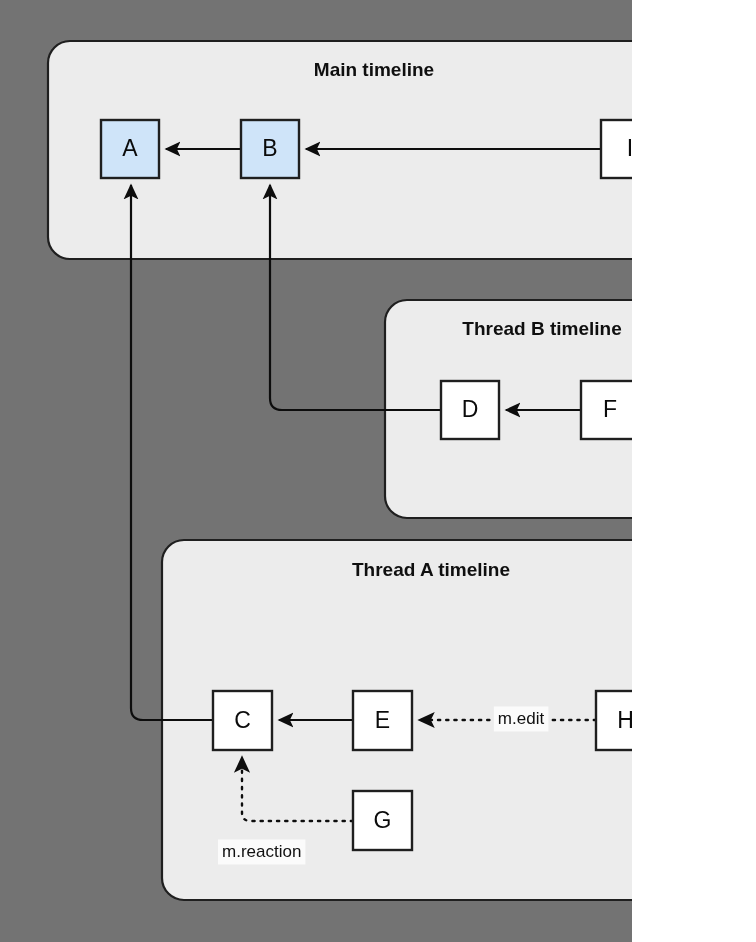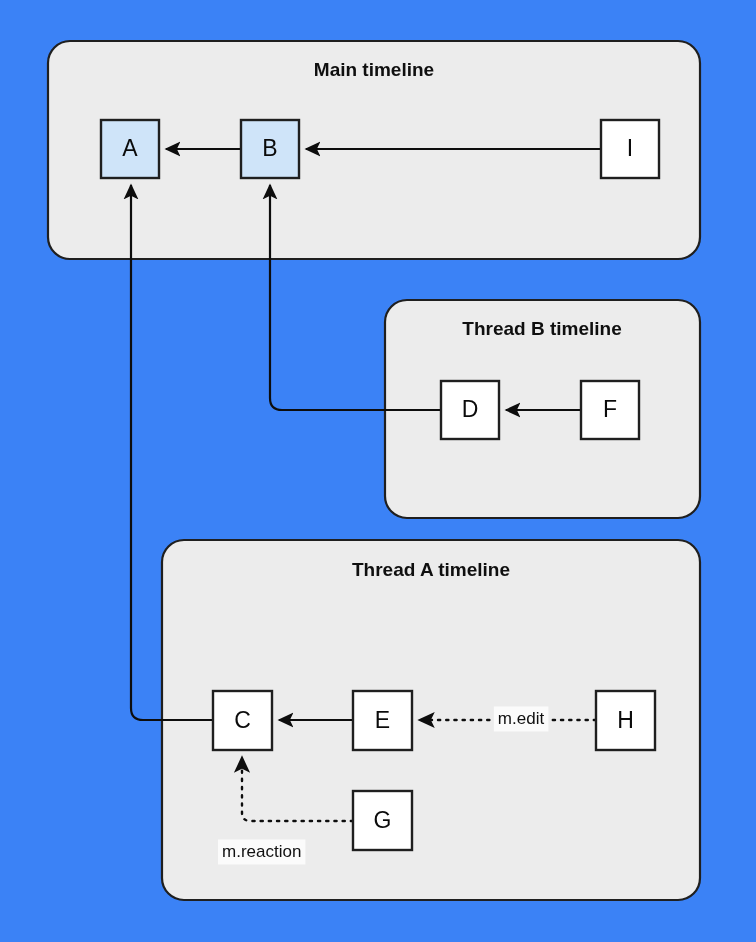--- a/index.html
+++ b/index.html
@@ -9,24 +9,24 @@
     background: #ffffff;
   }
   body {
     width: 756px;
     height: 942px;
     font-family: "Liberation Sans", sans-serif;
     -webkit-font-smoothing: antialiased;
   }
   #canvas {
     position: relative;
-    width: 756px;
+    width: 632px;
     height: 942px;
     overflow: hidden;
-    background: #3b82f6;
+    background: #737373;
   }
   svg#diagram {
     position: absolute;
     left: 0;
     top: 0;
     width: 756px;
     height: 942px;
     display: block;
   }
   .grp-rect {

